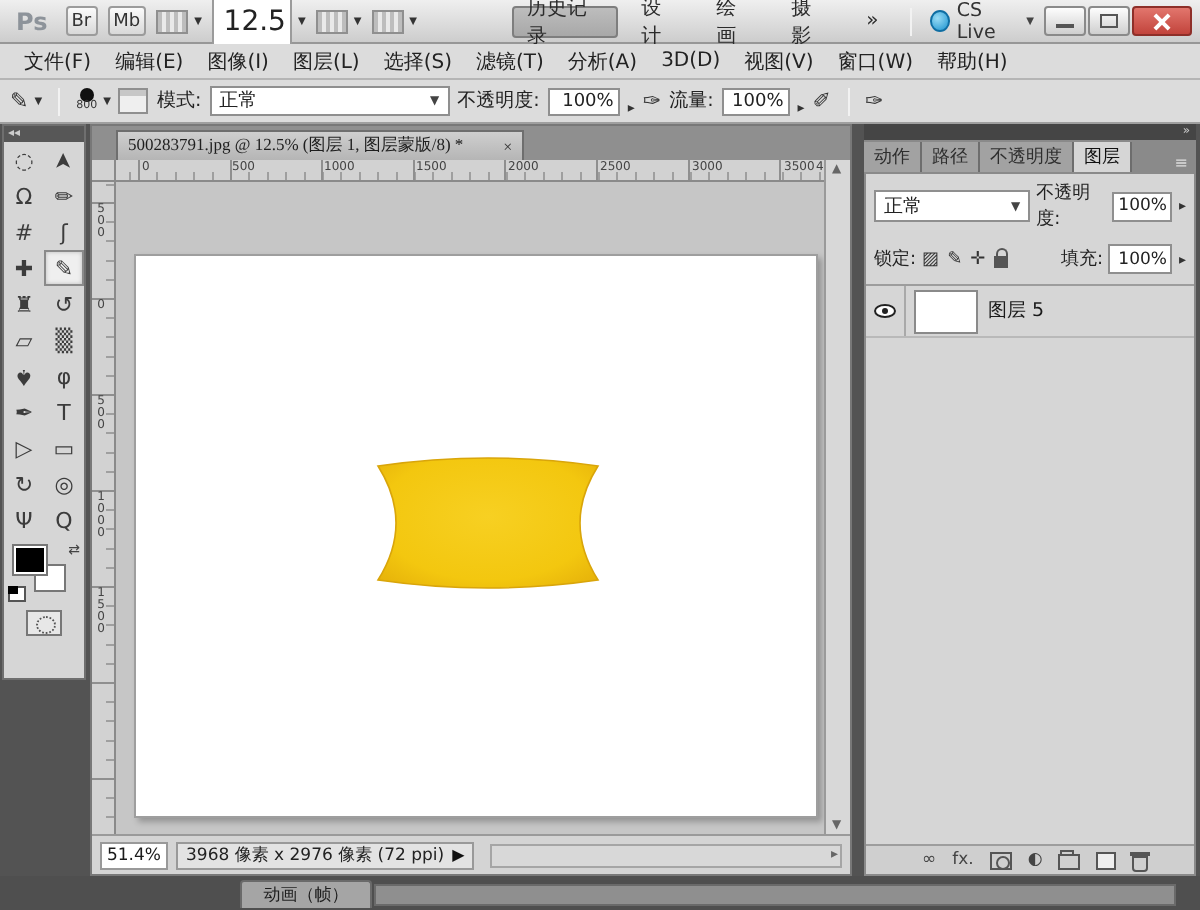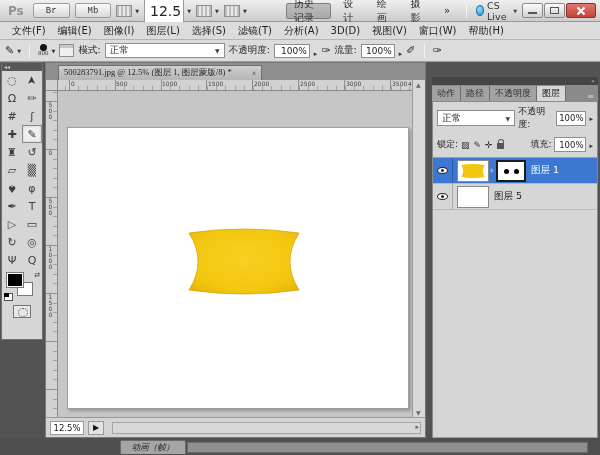--- a/index.html
+++ b/index.html
@@ -11,22 +11,22 @@
   .flex { display:flex; align-items:center; }
   .dd::after { content:"▼"; font-size:5px; color:#333; margin-left:3px; }
   .spin::after { content:"▸"; font-size:7px; color:#333; }
   .sep { width:1px; height:14px; background:#aaa; border-right:1px solid #f2f2f2; margin:0 4px; }
 
   
   #app-bar { top:0; left:0; width:600px; height:22px;
     background:linear-gradient(#efefef,#cdcdcd); border-bottom:1px solid #979797;
     display:flex; align-items:center; padding:0 4px; gap:5px; }
   .ps-logo { font-weight:bold; font-size:12px; color:#8d939a; letter-spacing:0; padding:0 4px; }
-  .chip { height:15px; padding:0 12px; border:1px solid #9b9b9b; border-radius:2px;
-    background:linear-gradient(#fbfbfb,#d8d8d8); font-size:9px; display:flex; align-items:center; color:#333;font-family:Liberation Mono, monospace; }
+  .chip { height:15px; padding:0 2px; border:1px solid #9b9b9b; border-radius:2px;
+    background:linear-gradient(#fbfbfb,#d8d8d8); font-size:9px; display:flex; align-items:center; color:#333; }
   .zoom-box { height:30px; width:40px; border:1px solid #9b9b9b; background:#fff;
     font-size:14px; display:flex; align-items:center; justify-content:flex-end; padding:0 2px; color:#222; }
   .mini-icon { width:16px; height:12px; border:1px solid #8f8f8f; background:
      repeating-linear-gradient(90deg,#bdbdbd 0 2px,#e9e9e9 2px 4px); }
   .ws-btn { height:16px; padding:0 7px; font-size:10px; color:#2b2b2b; display:flex; align-items:center; }
   .ws-btn.active { background:linear-gradient(#bdbdbd,#a8a8a8); border:1px solid #7e7e7e; border-radius:2px; }
   .cslive-dot { width:11px; height:11px; border-radius:50%; background:radial-gradient(circle at 35% 35%,#9adcf5,#1b93cf); border:1px solid #0f6ea3; }
   .win-btns { margin-left:auto; display:flex; gap:1px; }
   .win-btn { width:21px; height:15px; border:1px solid #8a8a8a; border-radius:2px;
     background:linear-gradient(#fdfdfd,#cfcfcf); position:relative; }
@@ -112,21 +112,21 @@
   .vscroll::after  { content:"▼"; position:absolute; bottom:1px; left:3px; font-size:6px; color:#666; }
   .statusbar { position:absolute; left:0; bottom:0; right:0; height:20px; background:#d4d4d4;
     border-top:1px solid #9a9a9a; display:flex; align-items:center; font-size:8.5px; padding-left:4px; gap:4px; }
   .status-zoom { width:34px; height:14px; background:#fff; border:1px solid #999; display:flex; align-items:center; justify-content:center; }
   .status-box { height:14px; border:1px solid #999; background:#e3e3e3; display:flex; align-items:center; padding:0 4px; gap:4px; color:#222; }
   .status-box .play { font-size:8px; color:#111; }
   .hscroll { flex:1; height:12px; margin:0 4px; background:#d8d8d8; border:1px solid #a5a5a5; position:relative; }
   .hscroll::after { content:"▸"; position:absolute; right:1px; top:0; font-size:7px; color:#666; }
 
   
-  #dock { left:432px; top:62px; width:166px; height:376px;margin-top:15px; }
+  #dock { left:432px; top:62px; width:166px; height:376px; }
   .dock-grab { height:8px; background:#454545; color:#c9c9c9; font-size:6px; line-height:8px; text-align:right; padding-right:3px; }
   .dock-tabs { height:16px; background:#8a8a8a; display:flex; align-items:flex-end; }
   .dock-tab { height:15px; padding:0 5px; font-size:9px; color:#2e2e2e; background:#a2a2a2;
     border-right:1px solid #6d6d6d; display:flex; align-items:center; }
   .dock-tab.active { background:#d6d6d6; color:#111; }
   .dock-menu { margin-left:auto; color:#ddd; font-size:8px; padding:0 4px; }
   .panel-body { position:absolute; left:0; top:24px; right:0; bottom:0; background:#d6d6d6; border:1px solid #8a8a8a; }
   .row { display:flex; align-items:center; padding:3px 4px; gap:3px; font-size:9px; color:#222; }
   .blend-select { width:86px; height:16px; background:#fff; border:1px solid #8f8f8f; font-size:9.5px;
     display:flex; align-items:center; justify-content:space-between; padding:0 4px; }
@@ -158,21 +158,21 @@
   .icon-folder { width:11px; height:8px; border:1px solid #555; position:relative; margin-top:2px; }
   .icon-folder::before { content:""; position:absolute; top:-3px; left:0; width:5px; height:2px; border:1px solid #555; border-bottom:none; }
   .icon-newlayer { width:10px; height:9px; border:1px solid #555; background:#eee; }
   .icon-trash { width:8px; height:8px; border:1px solid #555; border-radius:0 0 2px 2px; position:relative; margin-top:3px; }
   .icon-trash::before { content:""; position:absolute; top:-3px; left:-2px; width:10px; height:2px; background:#555; }
 
   
   #bottom-bar { left:0; top:438px; width:600px; height:17px; background:#4f4f4f; }
   .anim-tab { position:absolute; left:120px; top:2px; width:66px; height:14px; background:#a5a5a5;
     border:1px solid #6a6a6a; border-bottom:none; border-radius:2px 2px 0 0;
-    font-size:8.5px; color:#1e1e1e; display:flex; align-items:center; justify-content:center;font-style:italic; }
+    font-size:8.5px; color:#1e1e1e; display:flex; align-items:center; justify-content:center; }
   .anim-strip { position:absolute; left:187px; top:4px; right:12px; height:11px; background:#8f8f8f; border:1px solid #6a6a6a; }
 </style>
 </head>
 <body>
 
 <div id="app-bar" class="abs">
   <span class="ps-logo">Ps</span>
   <span class="chip">Br</span>
   <span class="chip">Mb</span>
   <span class="flex dd">
@@ -362,22 +362,23 @@
             <stop offset="70%" stop-color="#f3c70f"></stop>
             <stop offset="100%" stop-color="#e6b20a"></stop>
           </radialGradient>
         </defs>
         <path d="M1,9 Q56,1 111,9 Q93,37.5 111,66 Q56,74 1,66 Q19,37.5 1,9 Z" fill="url(#gold)" stroke="#d9a50a" stroke-width="0.8"></path>
       </svg>
     </div>
   </div>
   <div class="vscroll"></div>
   <div class="statusbar">
-    <span class="status-zoom">12.5%</span>
+    <span class="status-zoom">51.4%</span>
     <span class="status-box">
+      <span>3968 像素 x 2976 像素 (72 ppi)</span>
       <span class="play">▶</span>
     </span>
     <span class="hscroll"></span>
   </div>
 </div>
 
 <div id="dock" class="abs">
   <div class="dock-grab">»</div>
   <div class="dock-tabs">
     <span class="dock-tab">动作</span>
@@ -401,36 +402,20 @@
         <span>▨</span>
         <span>✎</span>
         <span>✛</span>
         <span class="padlock"></span>
       </span>
       <span style="margin-left:auto">填充:</span>
       <span class="small-input">100%</span>
       <span class="spin"></span>
     </div>
     <div class="layer-list">
-      <div class="layer-row selected">
-        <span class="eye-cell">
-            <span class="eye"></span>
-          </span>
-        <span class="thumb">
-          <svg width="26" height="16" viewBox="0 0 112 75">
-              <path d="M1,9 Q56,1 111,9 Q93,37.5 111,66 Q56,74 1,66 Q19,37.5 1,9 Z" fill="#f3c70f"></path>
-            </svg>
-        </span>
-        <span class="chain">∞</span>
-        <span class="mask-thumb">
-            <i class="d1"></i>
-            <i class="d2"></i>
-          </span>
-        <span class="layer-name">图层 1</span>
-      </div>
       <div class="layer-row">
         <span class="eye-cell">
             <span class="eye"></span>
           </span>
         <span class="thumb"></span>
         <span class="layer-name">图层 5</span>
       </div>
     </div>
     <div class="panel-buttons">
       <span class="pb">∞</span>

